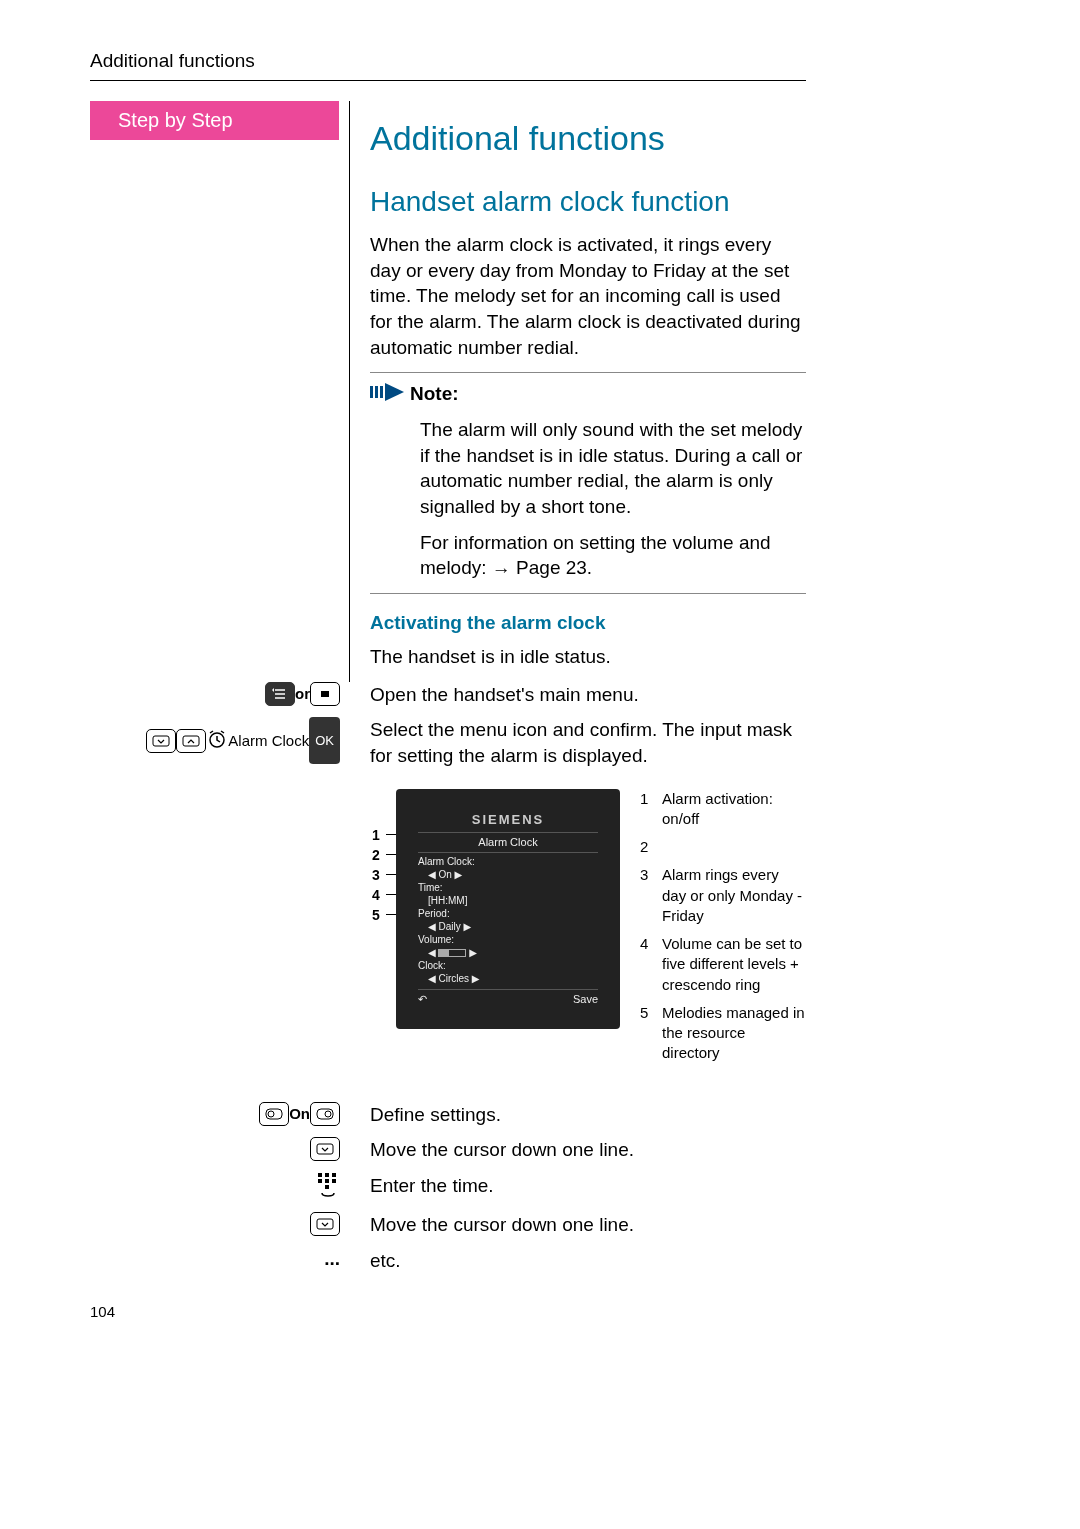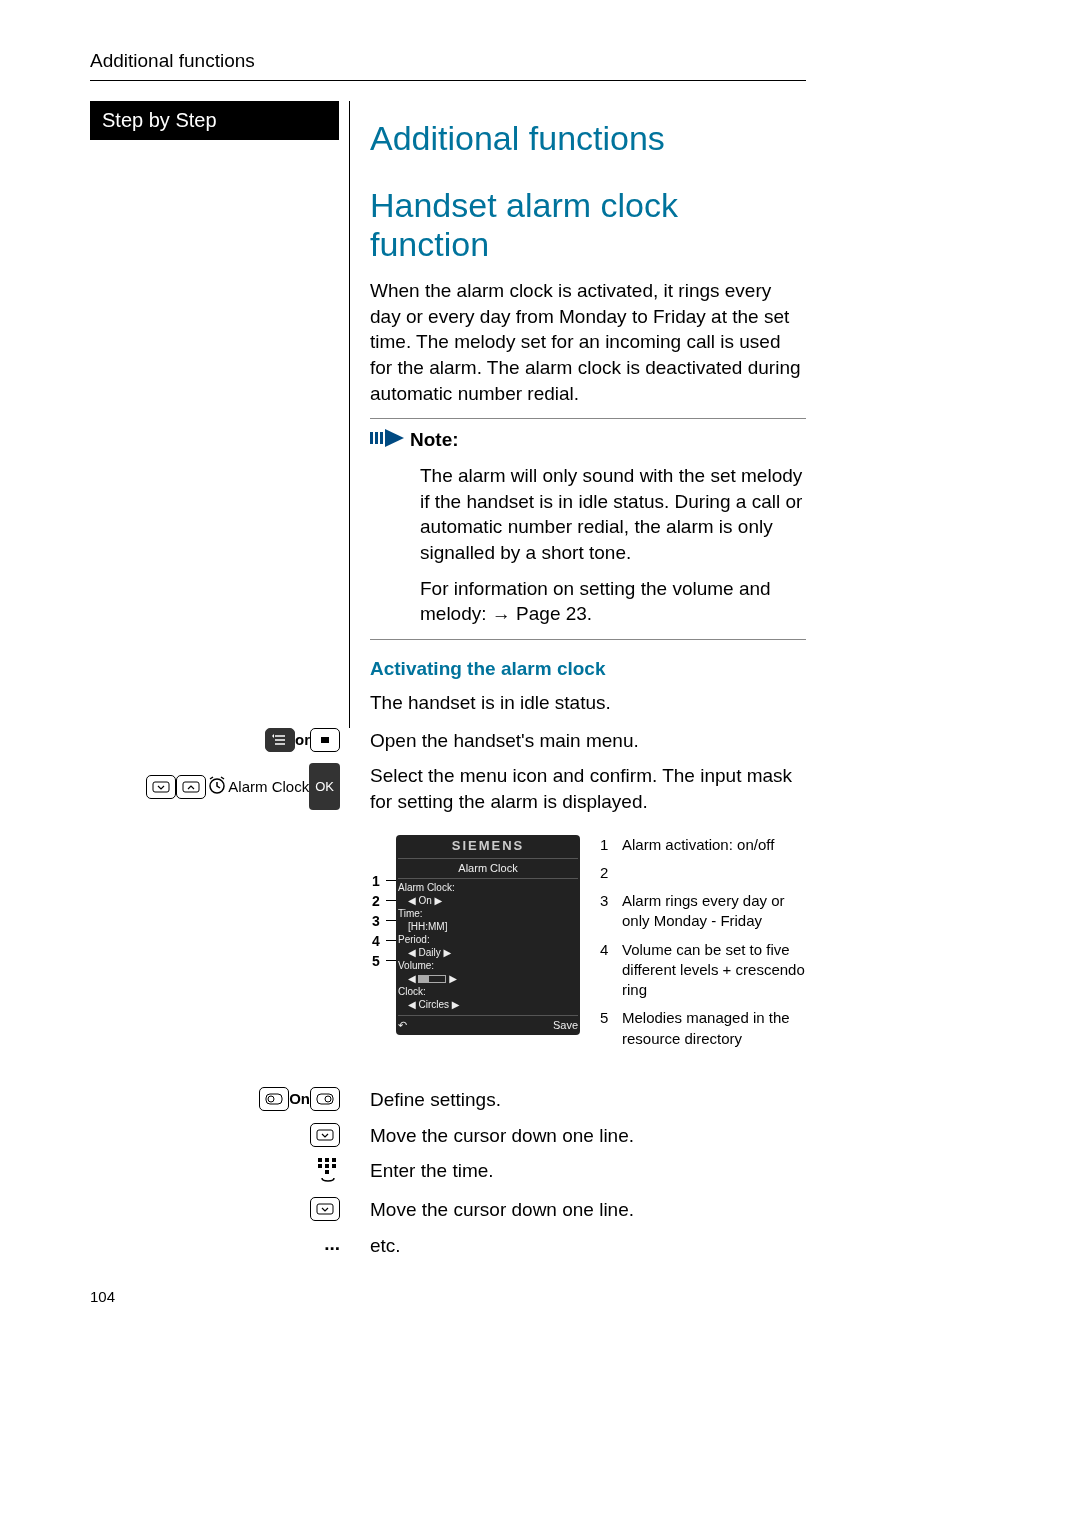--- a/index.html
+++ b/index.html
@@ -29,41 +29,41 @@
     align-items: stretch;
   }
   .left-col {
     width: 260px;
     flex: 0 0 260px;
     border-right: 1px solid #000;
     padding-right: 10px;
     box-sizing: border-box;
   }
   .step-tab {
-    background: #000000;
+    background: #ec4899;
     color: #fff;
     font-size: 20px;
-    padding: 8px 12px;
+    padding: 8px 28px;
     margin-bottom: 20px;
   }
   .right-col {
     flex: 1;
     padding-left: 20px;
     box-sizing: border-box;
   }
   h1.title {
     color: #00739c;
     font-weight: normal;
     font-size: 34px;
     margin: 18px 0 28px 0;
   }
   h2.sub {
     color: #00739c;
     font-weight: normal;
-    font-size: 34px;
+    font-size: 28px;
     margin: 18px 0 14px 0;
   }
   .body-text {
     font-size: 19px;
     line-height: 1.35;
     margin: 0 0 12px 0;
   }
   .note-box {
     border-top: 1px solid #888;
     border-bottom: 1px solid #888;
@@ -135,21 +135,21 @@
     font-size: 13px;
   }
   .diagram-area {
     display: flex;
     gap: 20px;
     margin: 10px 0 20px 0;
   }
   .phone-screen {
     background: #222;
     width: 180px;
-    padding: 2px;
+    padding: 22px;
     border-radius: 4px;
     color: #eee;
     font-size: 11px;
     position: relative;
   }
   .phone-brand {
     text-align: center;
     font-weight: bold;
     letter-spacing: 2px;
     font-size: 13px;

